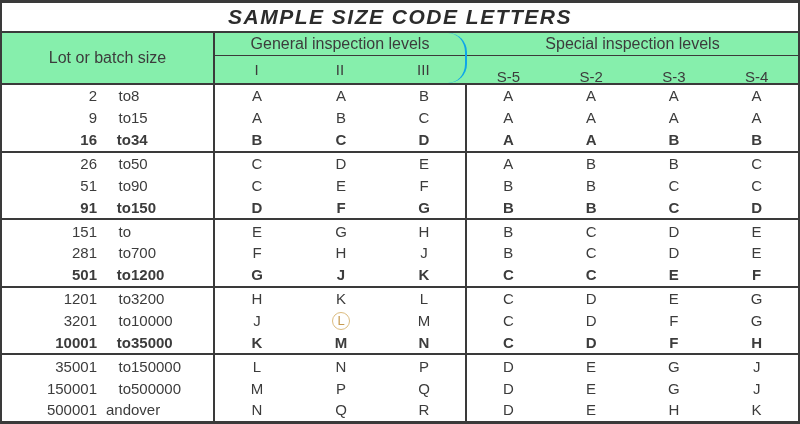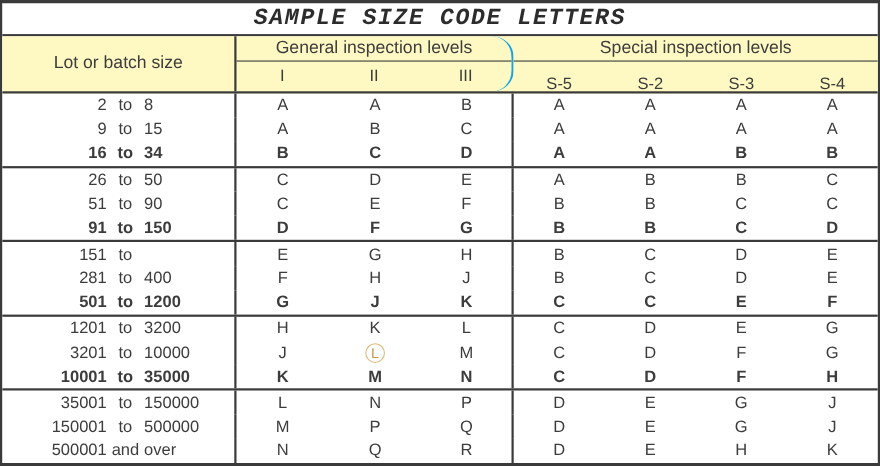--- a/index.html
+++ b/index.html
@@ -23,26 +23,25 @@
     flex: 0 0 30px;
     border-bottom: 2px solid #3a3a3a;
     display: flex;
     align-items: center;
     justify-content: center;
     font-weight: bold;
     font-style: italic;
     font-size: 21px;
     letter-spacing: 1.5px;
     color: #2c2c2c;
-    font-family: Liberation Mono, monospace;
   }
   .header {
     height: 52px;
     flex: 0 0 52px;
-    background: #fef9c3;
+    background: #86efac;
     border-bottom: 2px solid #3a3a3a;
     display: flex;
     font-size: 16px;
     justify-content: center;
   }
   .lot-head {
     width: 213px;
     flex: 0 0 213px;
     border-right: 2px solid #3a3a3a;
     display: flex;
@@ -72,21 +71,21 @@
   .row { flex: 1 1 0; display: flex; align-items: stretch; }
   .row.group-end { border-bottom: 2px solid #3a3a3a; font-weight: bold; }
   .cell-lot {
     width: 213px;
     flex: 0 0 213px;
     border-right: 2px solid #3a3a3a;
     display: flex;
     align-items: center;
   }
   .lo { width: 95px; text-align: right; }
-  .mid { width: 34px; text-align: center; }
+  .mid { width: 34px; text-align: right; }
   .hi { flex: 1; text-align: left; }
   .code {
     display: flex;
     align-items: center;
     justify-content: center;
   }
   .code.g { width: 84px; flex: 0 0 84px; }
   .code.g3 { border-right: 2px solid #3a3a3a; }
   .code.s { flex: 1 1 0; }
   .circled-letter {
@@ -331,21 +330,21 @@
         </div>
         <div class="code s">
           <span>E</span>
         </div>
       </div>
 
     <div class="row">
       <div class="cell-lot">
         <span class="lo">281</span>
         <span class="mid">to</span>
-        <span class="hi">400</span>
+        <span class="hi">700</span>
       </div>
     <div class="code g">
           <span>F</span>
         </div>
         <div class="code g">
           <span>H</span>
         </div>
         <div class="code g g3">
           <span>J</span>
         </div>

